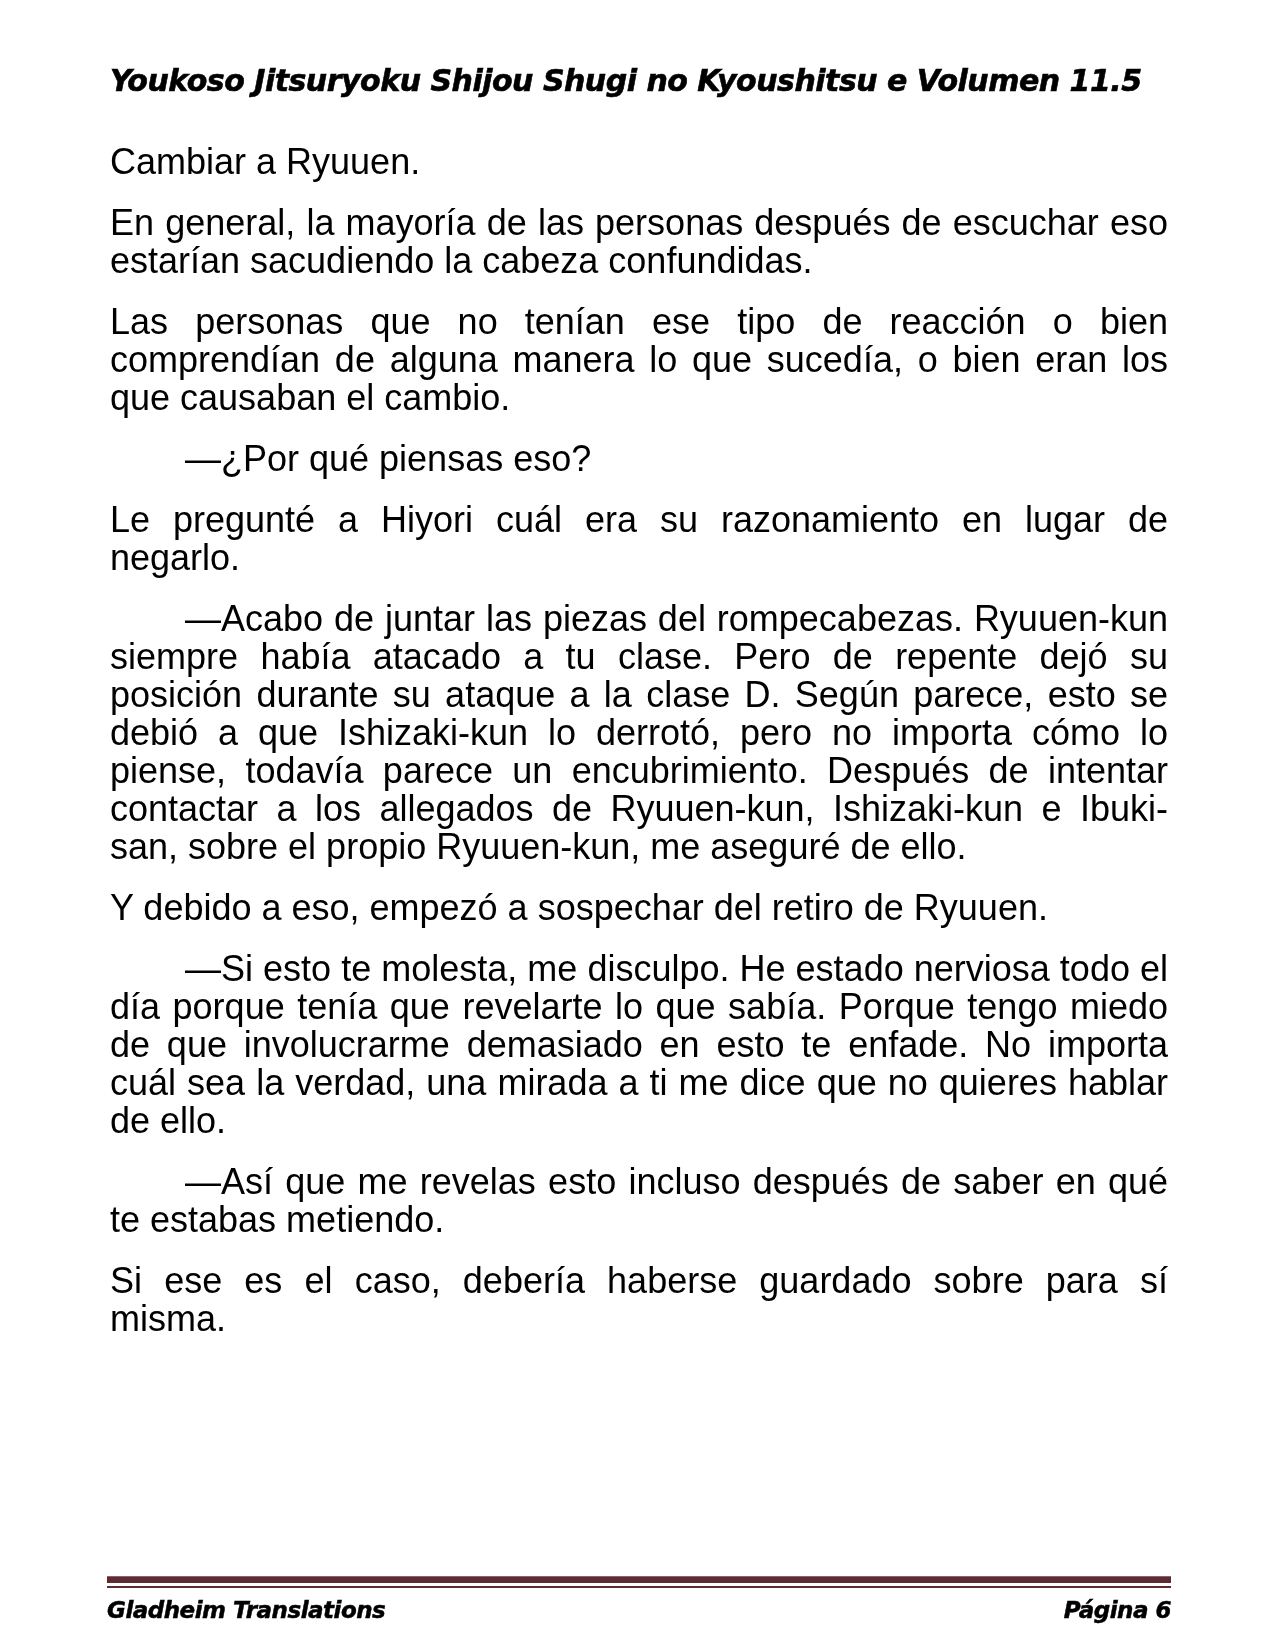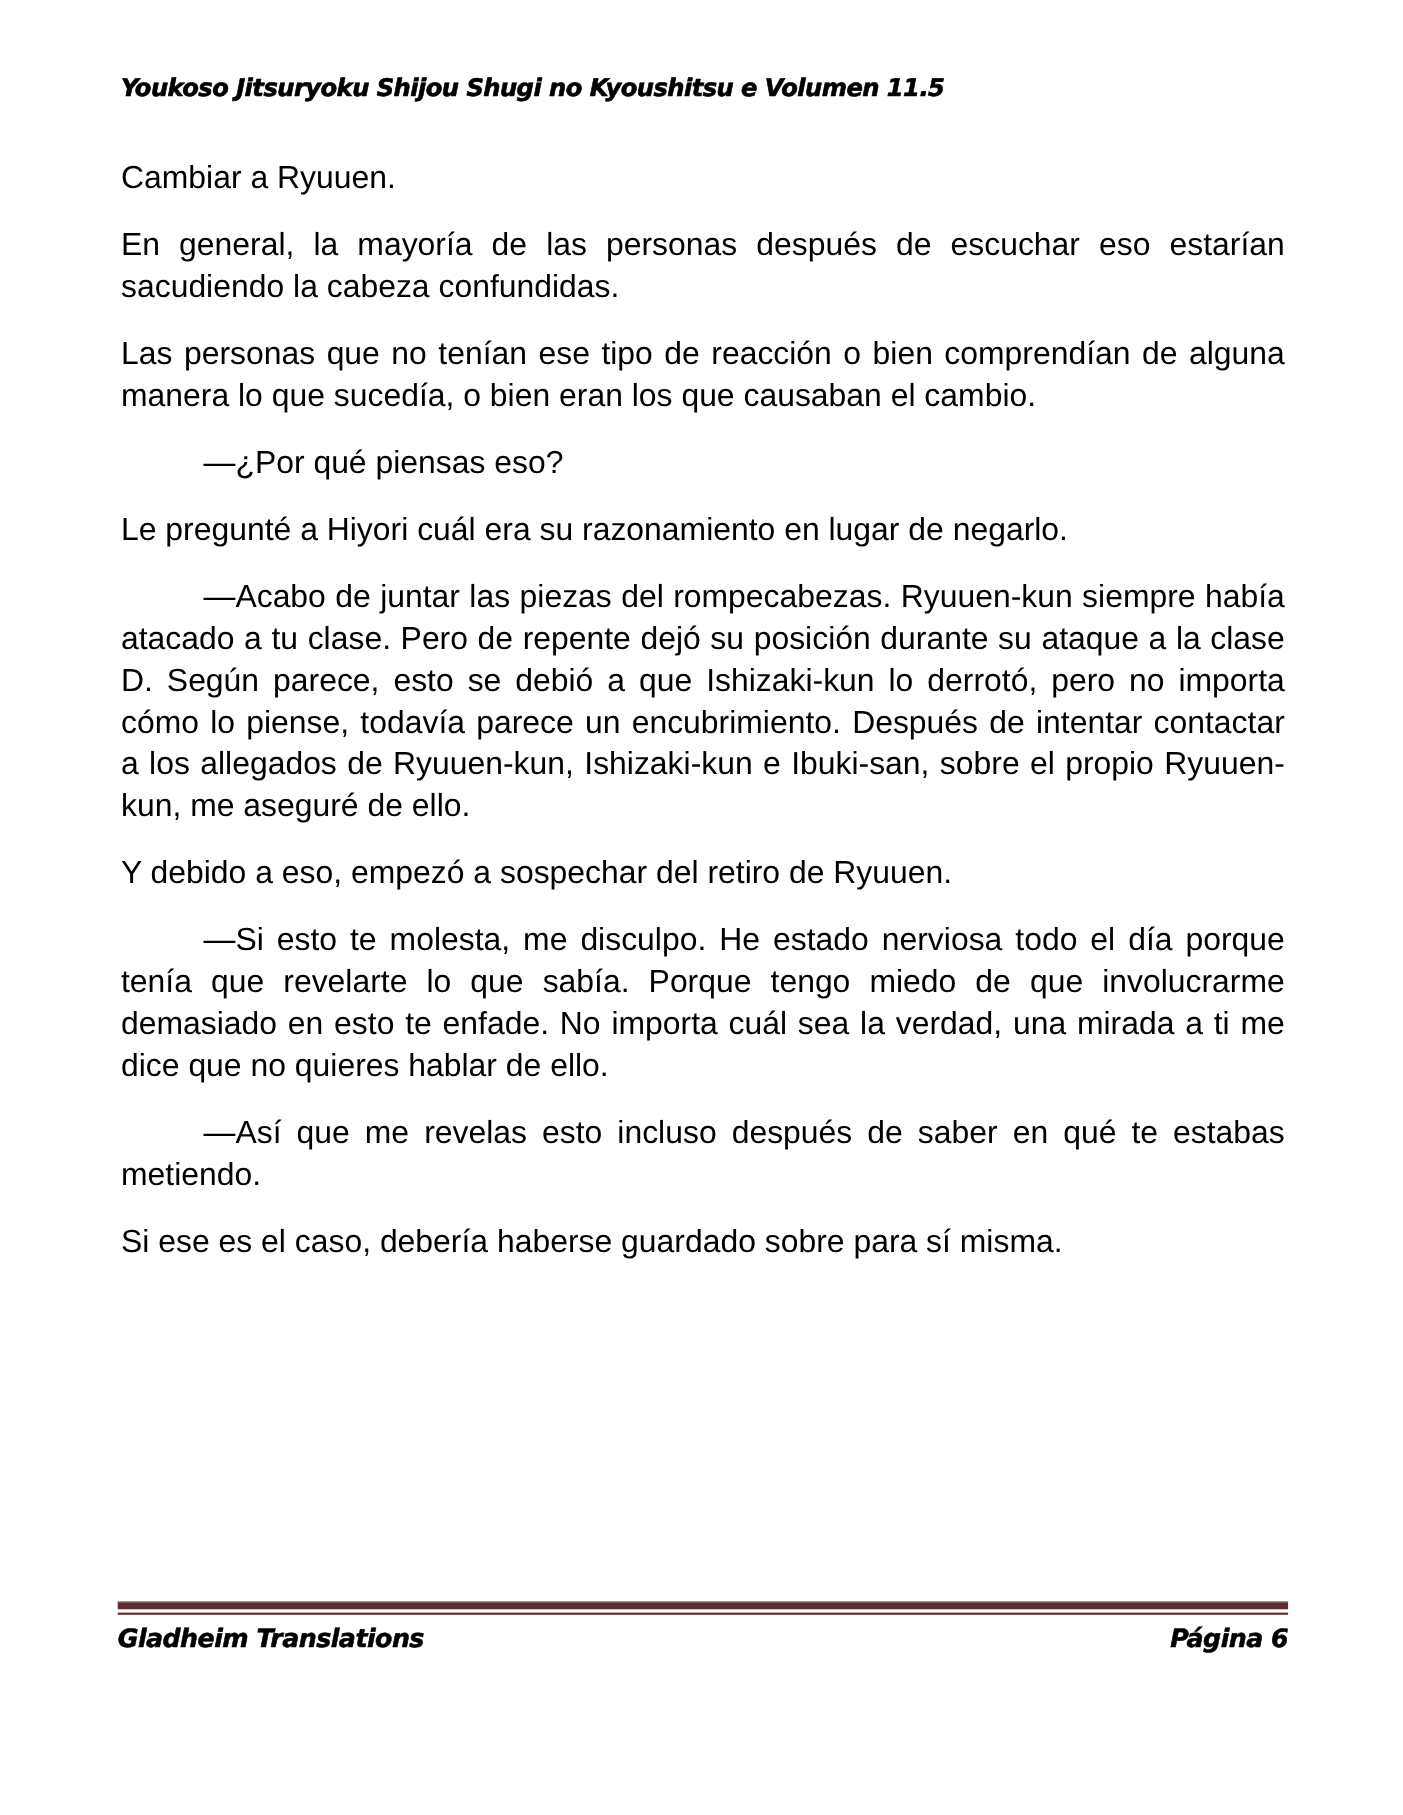--- a/index.html
+++ b/index.html
@@ -17,45 +17,45 @@
     overflow: hidden;
   }
   .page-header {
     position: absolute;
     top: 64px;
     left: 110px;
     right: 107px;
     font-family: "DejaVu Sans", sans-serif;
     font-weight: bold;
     font-style: italic;
-    font-size: 22px;
+    font-size: 30px;
     line-height: 34px;
     letter-spacing: -0.5px;
     -webkit-text-stroke: 0.6px #000000;
     white-space: nowrap;
   }
   .page-body {
     position: absolute;
     top: 143px;
     left: 110px;
     width: 1058px;
   }
   .page-body p.para {
     margin: 0 0 23px 0;
-    font-size: 29px;
+    font-size: 36px;
     line-height: 38px;
     text-align: justify;
     text-justify: inter-word;
   }
   .page-body p.para.indent {
     text-indent: 75px;
   }
   .page-footer {
     position: absolute;
-    top: 1456px;
+    top: 1576px;
     left: 107px;
     right: 104px;
   }
   .footer-rule-thick {
     height: 6px;
     background: #5f2b33;
     border-top: 1px solid #91606a;
   }
   .footer-rule-thin {
     height: 2px;

